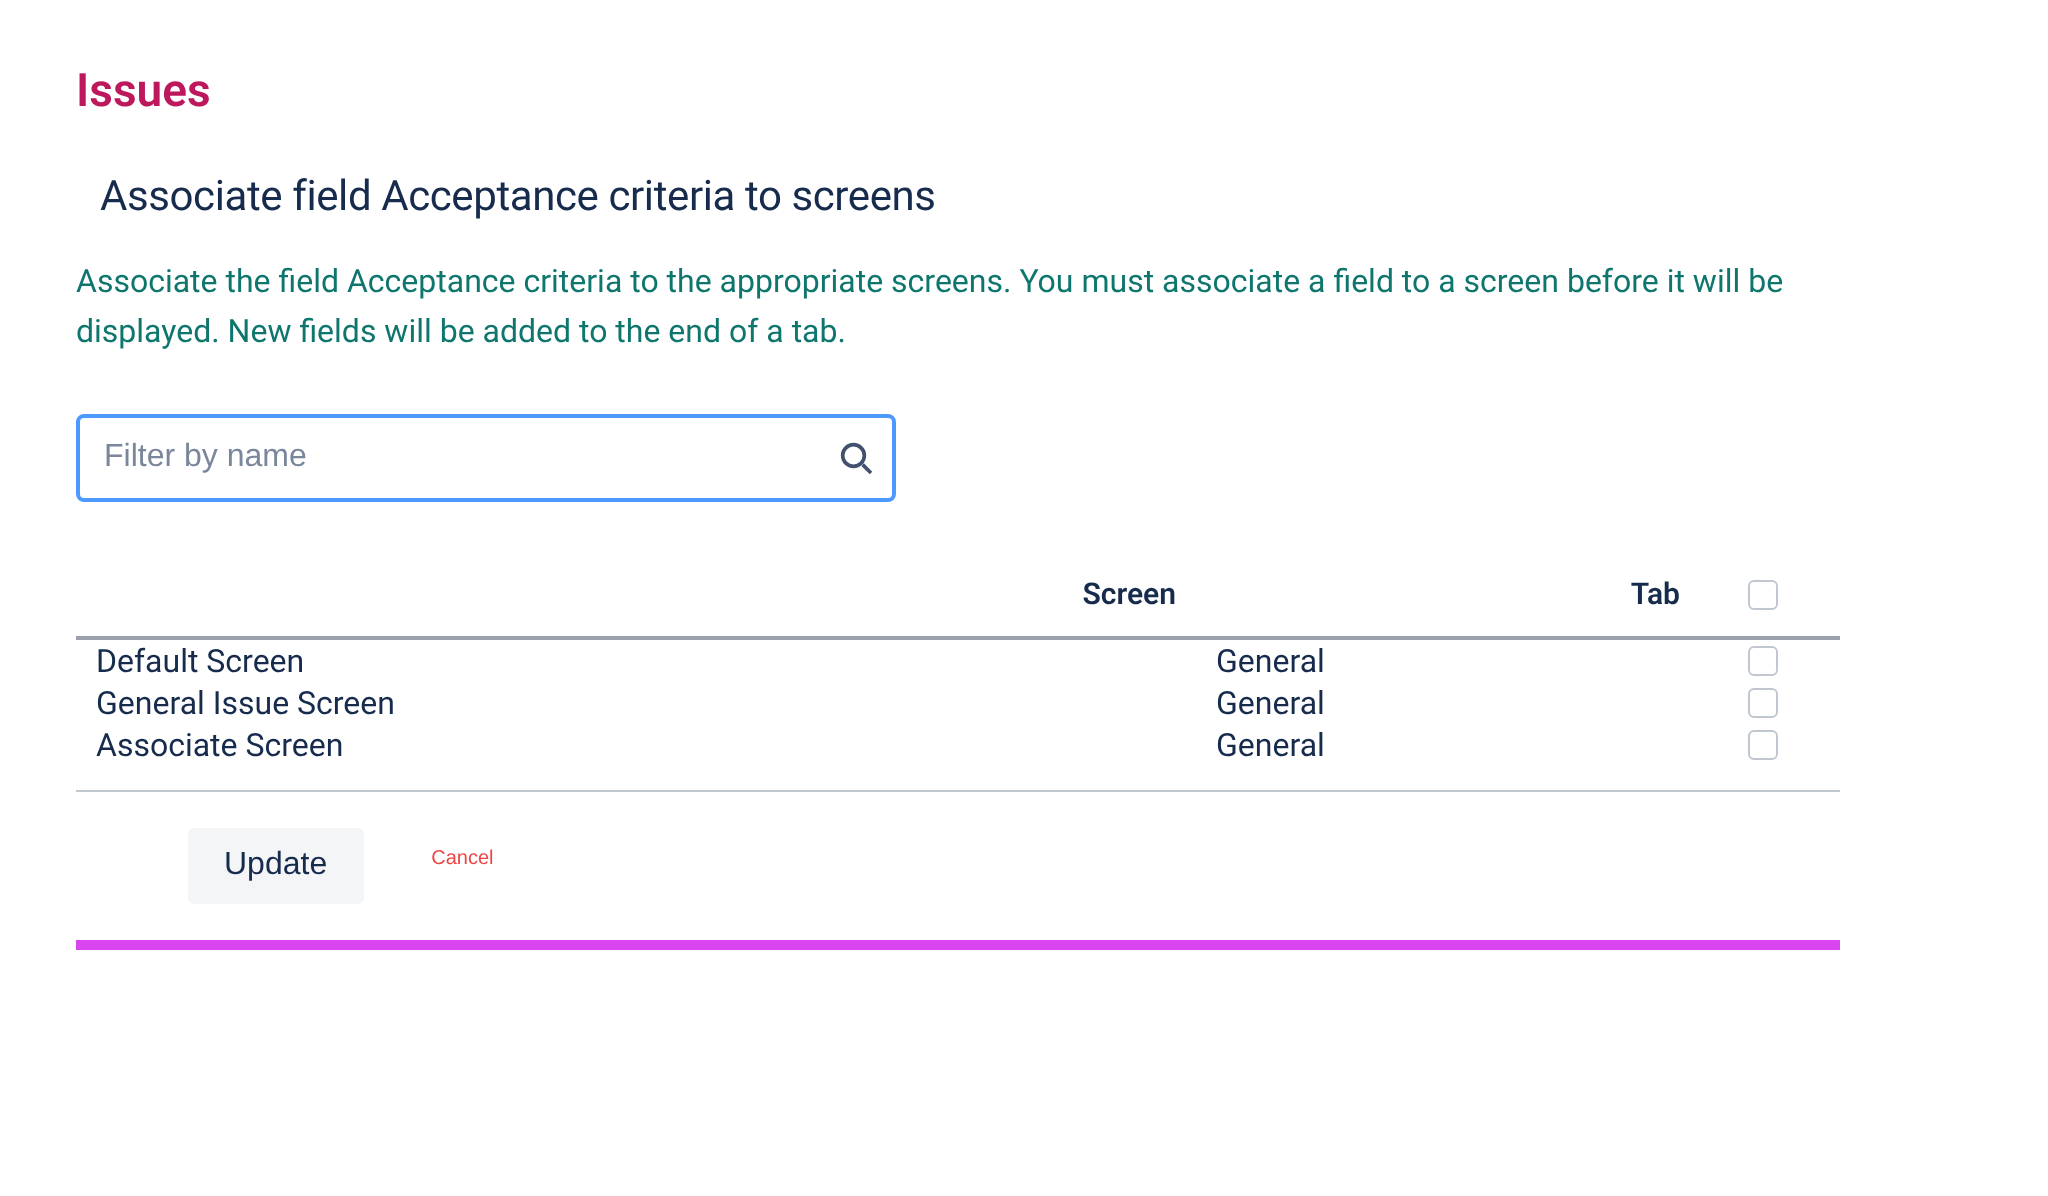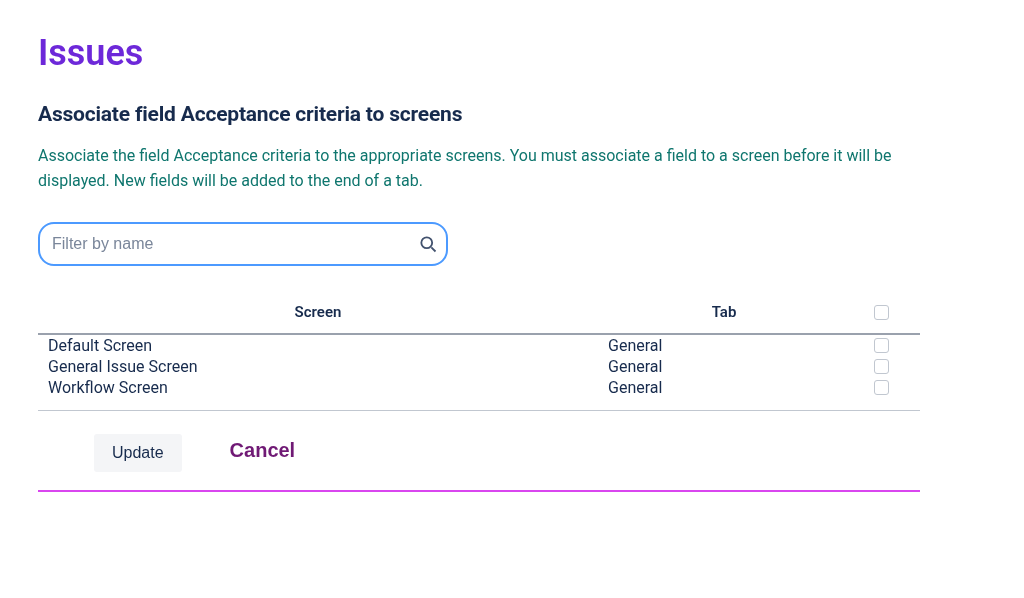--- a/index.html
+++ b/index.html
@@ -8,49 +8,49 @@
     padding: 0;
     font-family: -apple-system, BlinkMacSystemFont, "Segoe UI", Roboto, Helvetica, Arial, sans-serif;
     background: #fff;
     color: #172B4D;
   }
   .page {
     width: 1024px;
     padding: 24px 38px 0 38px;
   }
   .page-title {
-    font-size: 36px;
+    font-size: 23px;
     font-weight: 600;
     margin: 8px 0 28px 0;
-    color: #6d28d9;
+    color: #be185d;
   }
   .section-title {
     font-size: 21px;
-    font-weight: 700;
-    margin: 0 0 18px 0;
+    font-weight: 400;
+    margin: 0 0 18px 12px;
     color: #172B4D;
     letter-spacing: -0.2px;
   }
   .description {
     font-size: 16px;
     line-height: 1.55;
     color: #0f766e;
     margin: 0 0 28px 0;
     max-width: 880px;
   }
   .filter-wrap {
     position: relative;
     width: 410px;
     margin-bottom: 28px;
   }
   .filter-input {
     width: 100%;
     height: 44px;
     border: 2px solid #4C9AFF;
-    border-radius: 16px;
+    border-radius: 4px;
     padding: 0 44px 0 12px;
     font-size: 16px;
     color: #172B4D;
     outline: none;
   }
   .filter-input::placeholder {
     color: #7A869A;
   }
   .search-icon {
     position: absolute;
@@ -59,21 +59,21 @@
     transform: translateY(-50%);
     width: 20px;
     height: 20px;
     color: #42526E;
   }
   table.screens {
     width: 882px;
     border-collapse: collapse;
   }
   table.screens th {
-    text-align: center;
+    text-align: right;
     font-size: 15px;
     font-weight: 600;
     color: #172B4D;
     padding: 8px 10px 10px 10px;
     border-bottom: 2px solid #9aa1ad;
   }
   table.screens th.col-check {
     width: 70px;
     text-align: right;
     padding-right: 28px;
@@ -97,44 +97,44 @@
     border-radius: 3px;
     appearance: none;
     -webkit-appearance: none;
     background: #fff;
     cursor: pointer;
     vertical-align: middle;
   }
   .button-row {
     width: 882px;
     border-top: 1px solid #C1C7D0;
-    border-bottom: 2px solid #d946ef;
+    border-bottom: 5px solid #d946ef;
     margin-top: 12px;
     padding: 18px 0 18px 56px;
     display: flex;
-    align-items: flex-end;
-    gap: 44px;
+    align-items: flex-start;
+    gap: 30px;
   }
   .btn-update {
     background: #F4F5F7;
     border: none;
     border-radius: 3px;
     padding: 10px 18px;
     font-size: 16px;
     font-weight: 500;
     color: #172B4D;
     cursor: pointer;
   }
   .btn-cancel {
     background: none;
     border: none;
     padding: 10px 4px;
-    font-size: 20px;
-    font-weight: 700;
-    color: #701a75;
+    font-size: 10px;
+    font-weight: 400;
+    color: #ef4444;
     cursor: pointer;
   }
 </style>
 </head>
 <body>
 
 <div class="page">
 
   <h1 class="page-title">Issues</h1>
 
@@ -171,21 +171,21 @@
         </td>
       </tr>
       <tr>
         <td class="col-screen">General Issue Screen</td>
         <td class="col-tab">General</td>
         <td class="col-check">
           <input type="checkbox" style="">
         </td>
       </tr>
       <tr>
-        <td class="col-screen">Workflow Screen</td>
+        <td class="col-screen">Associate Screen</td>
         <td class="col-tab">General</td>
         <td class="col-check">
           <input type="checkbox" style="">
         </td>
       </tr>
     </tbody>
   </table>
 
   <div class="button-row">
     <button class="btn-update">Update</button>

